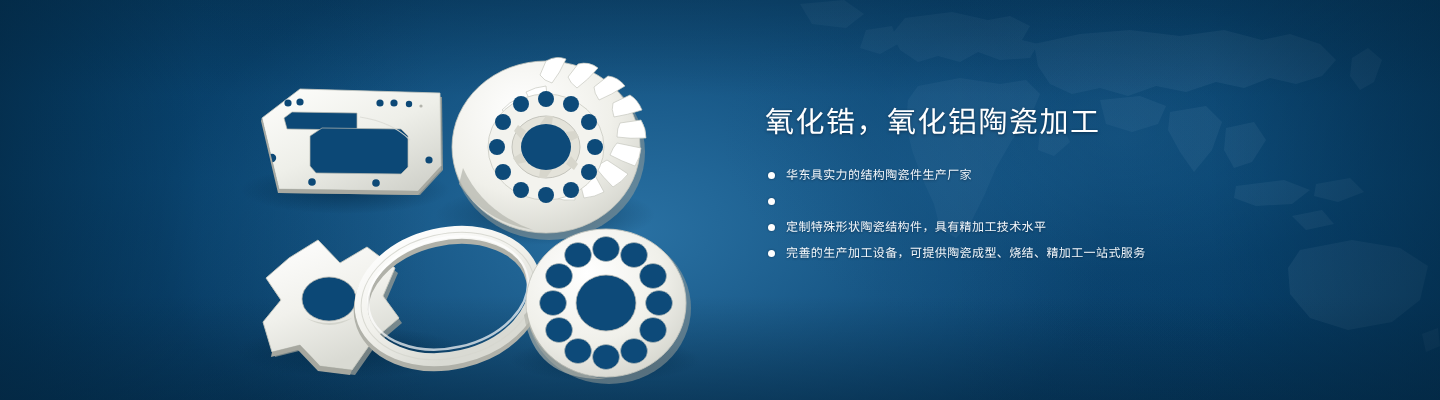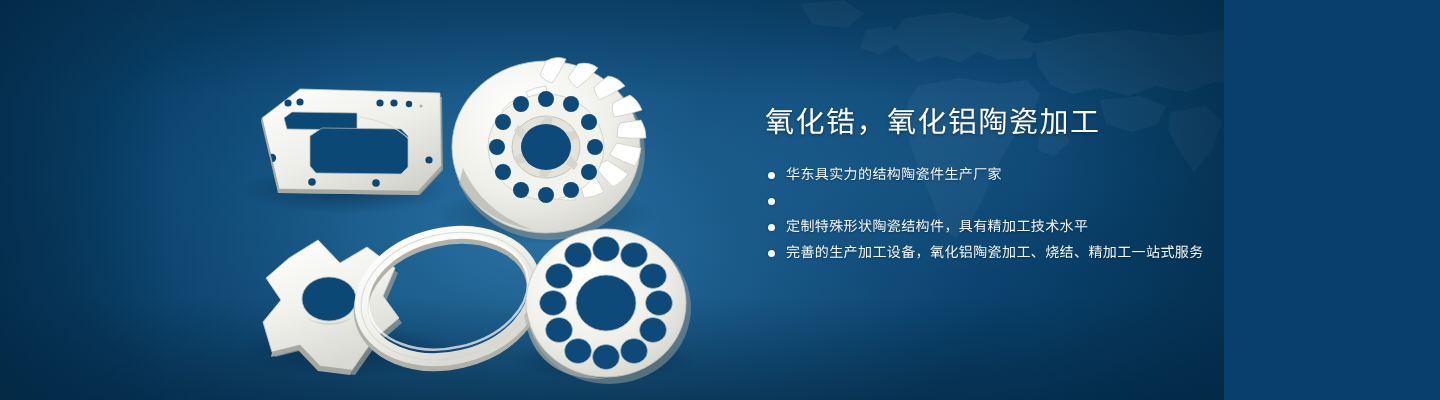--- a/index.html
+++ b/index.html
@@ -2,21 +2,21 @@
 <html lang="zh-CN"><head>
 <meta charset="utf-8">
 <style>
   html,body{margin:0;padding:0;}
   body{
     width:1440px;height:400px;overflow:hidden;
     font-family:"Liberation Sans","DejaVu Sans",sans-serif;
     background:#06406b;
   }
   .banner{
-    position:relative;width:1224px;height:400px;overflow:hidden;
+    position:relative;width:1440px;height:400px;overflow:hidden;
     background:#6d28d9;
   }
   
   .bg-base{
     position:absolute;inset:0;
     background:linear-gradient(180deg,#07436f 0%,#084b7c 45%,#063c66 100%);
   }
   
   .bg-glow{
     position:absolute;inset:0;
@@ -61,24 +61,23 @@
   .bullet{
     display:flex;align-items:center;
     height:22px;margin-bottom:4px;
   }
   .dot{
     width:7px;height:7px;border-radius:50%;
     background:#ffffff;flex:0 0 auto;margin-right:11px;margin-left:3px;
     box-shadow:0 0 2px rgba(0,20,40,0.5);
   }
   .btext{
-    font-size:14px;line-height:22px;color:#f2f7fb;
+    font-size:12px;line-height:22px;color:#f2f7fb;
     letter-spacing:0.4px;white-space:nowrap;
     text-shadow:0 1px 2px rgba(0,20,40,0.45);
-    font-family:Liberation Serif, serif;
   }
 </style>
 </head>
 <body>
 
 <div class="banner">
 
   <div class="bg-base"></div>
 
   <div class="bg-map">
@@ -282,18 +281,18 @@
       </li>
       <li class="bullet">
         <span class="dot"></span>
       </li>
       <li class="bullet">
         <span class="dot"></span>
         <span class="btext">定制特殊形状陶瓷结构件，具有精加工技术水平</span>
       </li>
       <li class="bullet">
         <span class="dot"></span>
-        <span class="btext">完善的生产加工设备，氧化铝陶瓷加工、烧结、精加工一站式服务</span>
+        <span class="btext">完善的生产加工设备，可提供陶瓷成型、烧结、精加工一站式服务</span>
       </li>
     </ul>
   </div>
 
 </div>
 
 </body></html>

